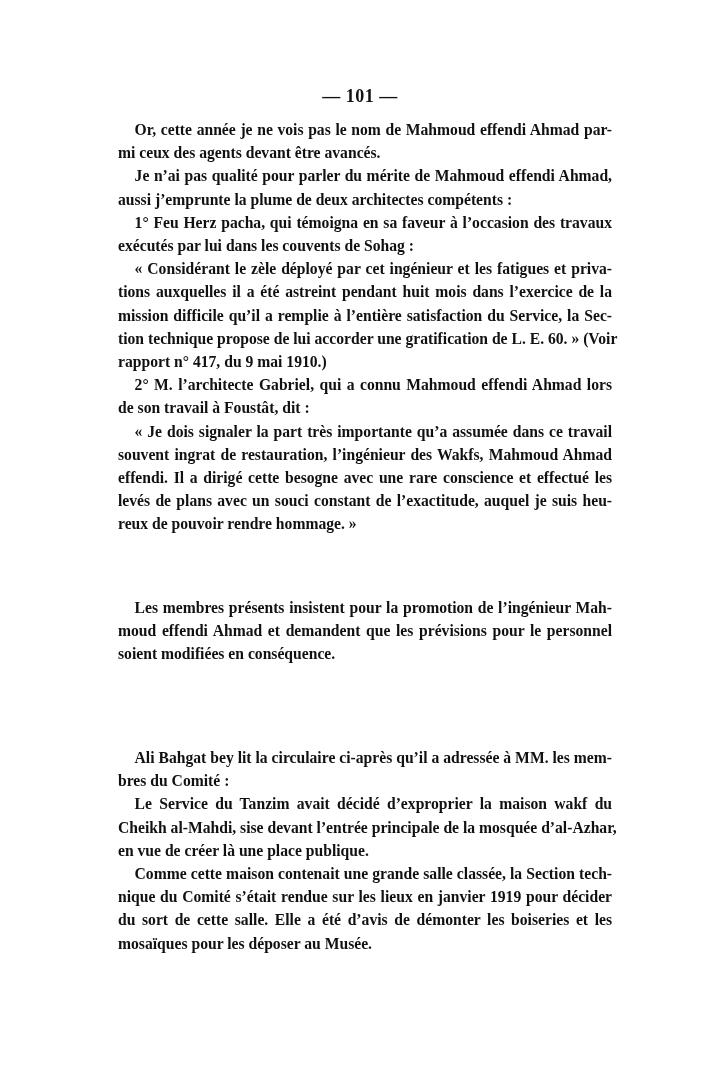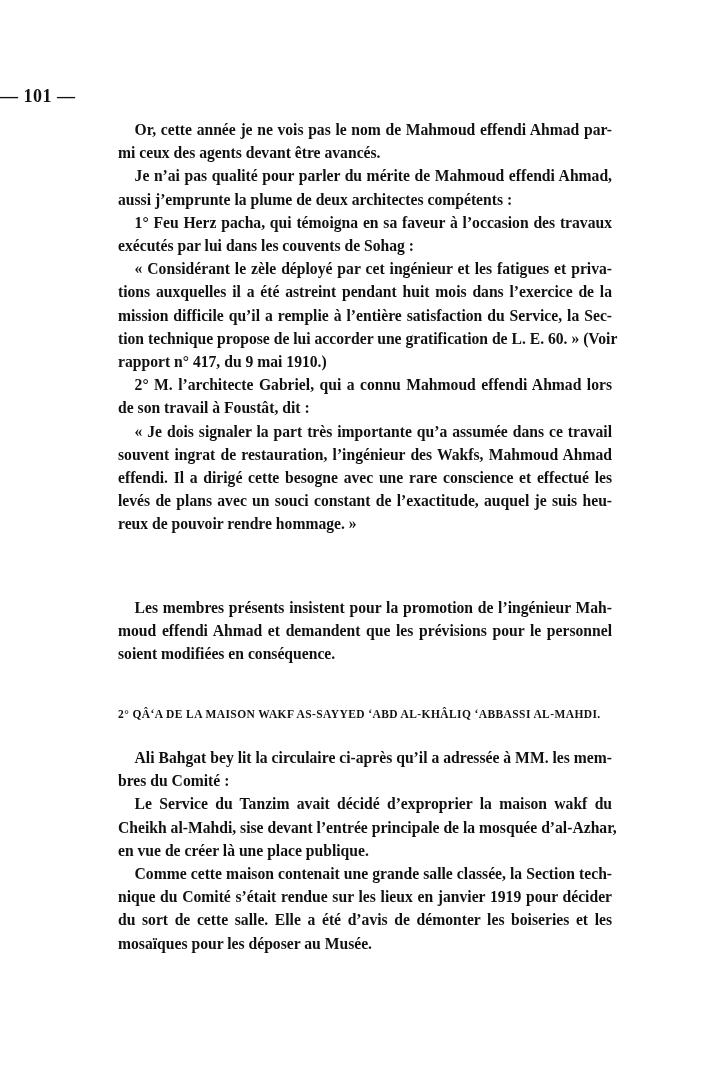--- a/index.html
+++ b/index.html
@@ -3,21 +3,21 @@
 <meta charset="utf-8">
 <style>
   html, body { margin: 0; padding: 0; background: #ffffff; }
   body { width: 720px; height: 1082px; position: relative; overflow: hidden; }
   .page {
     position: absolute; left: 0; top: 0; width: 720px; height: 1082px;
     background: #ffffff; color: #111;
     font-family: "Liberation Serif", "DejaVu Serif", serif;
   }
   .folio {
-    position: absolute; top: 86px; left: 0; width: 720px; text-align: left;
+    position: absolute; top: 86px; left: 0; width: 720px; text-align: center;
     font-size: 18px; font-weight: bold; letter-spacing: 0.5px;
   }
   .col {
     position: absolute; left: 118px; width: 494px;
     font-size: 17px; line-height: 23.2px; font-weight: bold;
     transform: scaleX(0.92); transform-origin: left top;
     width: 537px;
   }
   .p { margin: 0; text-align: justify; text-align-last: left; }
   .line { display: block; text-align: justify; text-align-last: justify; white-space: nowrap; }
@@ -66,21 +66,20 @@
       </div>
     </div>
   <div class="col" id="col-members" style="top:596px;">
       <div class="p">
         <span class="line" style="padding-left: 18px;">Les membres présents insistent pour la promotion de l’ingénieur Mah-</span>
         <span class="line">moud effendi Ahmad et demandent que les prévisions pour le personnel</span>
         <span class="line last">soient modifiées en conséquence.</span>
       </div>
     </div>
 
-  <div class="heading">2° QÂ‘A DE LA MAISON WAKF AS-SAYYED ‘ABD AL-KHÂLIQ ‘ABBASSI AL-MAHDI.</div>
 
   <div class="col" id="col-bottom" style="top:746px;">
       <div class="p">
         <span class="line" style="padding-left: 18px;">Ali Bahgat bey lit la circulaire ci-après qu’il a adressée à MM. les mem-</span>
         <span class="line last">bres du Comité :</span>
       </div>
       <div class="p">
         <span class="line" style="padding-left: 18px;">Le Service du Tanzim avait décidé d’exproprier la maison wakf du</span>
         <span class="line">Cheikh al-Mahdi, sise devant l’entrée principale de la mosquée d’al-Azhar,</span>
         <span class="line last">en vue de créer là une place publique.</span>

